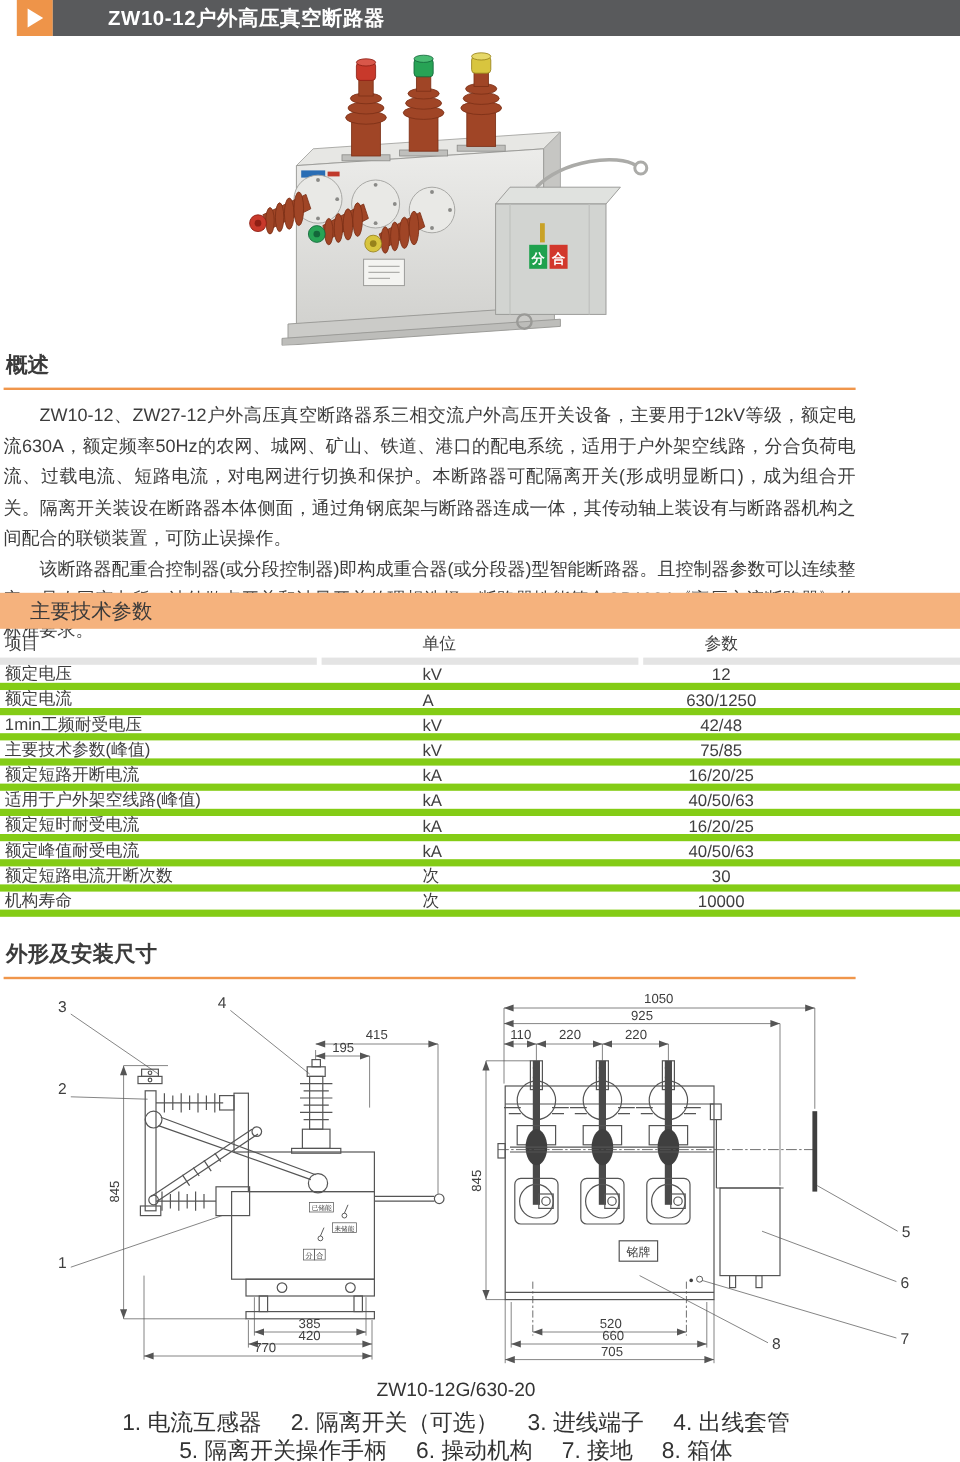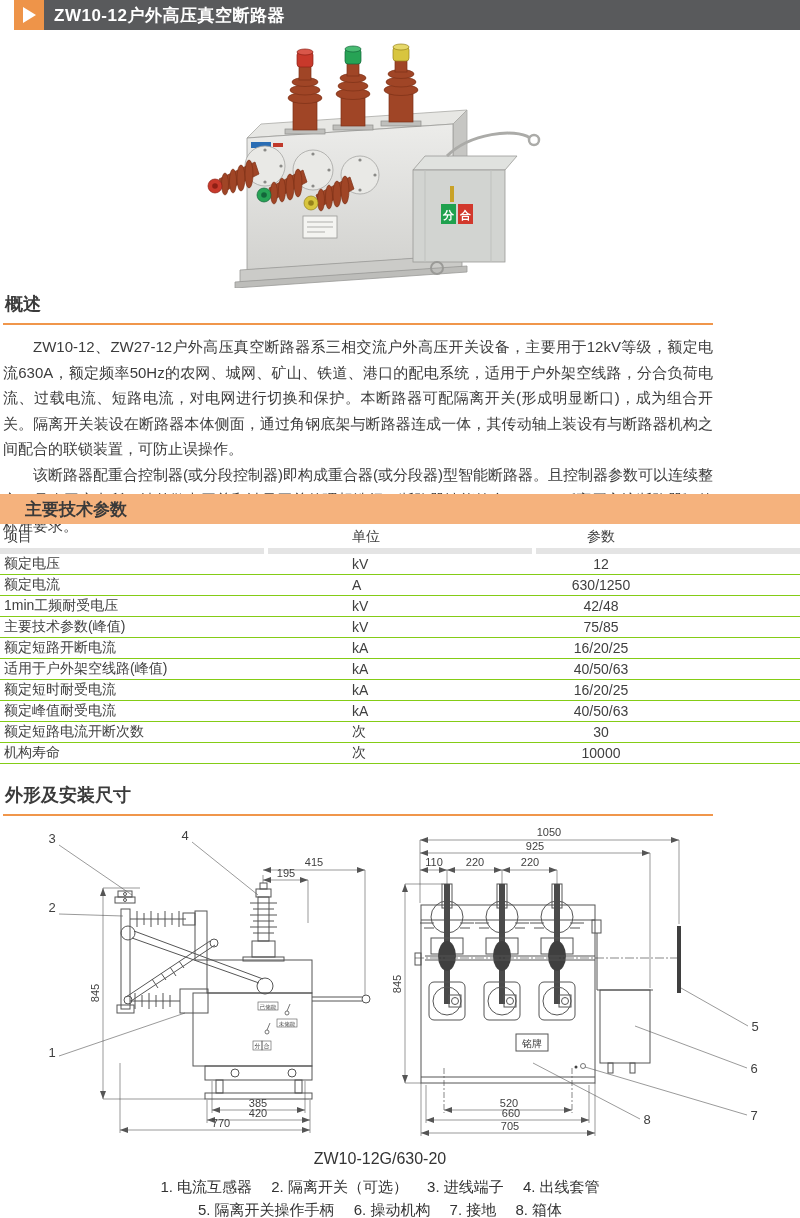--- a/index.html
+++ b/index.html
@@ -5,52 +5,52 @@
   html,body{margin:0;padding:0;background:#fff;}
   .page{position:relative;width:800px;height:1218px;background:#ffffff;overflow:hidden;
         font-family:"Liberation Sans","DejaVu Sans",sans-serif;color:#3c3c3c;}
   
   .titlebar{position:absolute;top:0;left:0;width:800px;height:30px;}
   .titlebar-accent{position:absolute;left:14px;top:0;width:30px;height:30px;background:#EE9449;
                    display:flex;align-items:center;justify-content:center;}
   .tri{width:0;height:0;border-left:13px solid #fff;border-top:8px solid transparent;border-bottom:8px solid transparent;}
   .titlebar-bar{position:absolute;left:44px;top:0;right:0;height:30px;background:#595A5C;
                 display:flex;align-items:center;padding-left:10px;}
-  .titlebar-bar span{color:#fff;font-size:17px;font-weight:bold;letter-spacing:.5px;}
+  .titlebar-bar span{color:#fff;font-size:17px;font-weight:bold;letter-spacing:.5px;margin-left:36px;}
   
   .photo{position:absolute;left:185px;top:38px;width:435px;height:250px;}
   
   .sec{position:absolute;left:0;width:716px;padding:0 3px;box-sizing:border-box;}
   .sec-h{font-size:18px;font-weight:bold;color:#3b3b3b;margin:0;padding:0 0 7px 2px;
          border-bottom:2px solid #F0964B;}
   .overview{top:292px;}
   .body-text{font-size:15px;line-height:25.5px;text-align:justify;text-indent:2em;margin:0;color:#3c3c3c;}
   .body-text.first{margin-top:9px;}
   
   .params{position:absolute;left:0;top:494px;width:800px;}
   .param-bar{height:30px;background:#F5B27D;display:flex;align-items:center;padding-left:25px;}
-  .param-bar span{font-size:17px;font-weight:bold;color:#3a3a3a;}
+  .param-bar span{font-size:17px;font-weight:normal;color:#3a3a3a;}
   .tbl{width:800px;}
-  .trow{display:flex;align-items:center;height:21px;border-bottom:1px solid #84cc16;
+  .trow{display:flex;align-items:center;height:21px;border-bottom:6px solid #84cc16;
         font-size:14px;color:#3f3f3f;padding-left:4px;box-sizing:border-box;}
   .thead{height:23px;border-bottom:none;margin-top:1px;border-radius:11px;}
   .c-item{width:348px;}
   .c-unit{width:140px;}
   .c-val{width:218px;text-align:center;}
   .band{display:flex;gap:4px;height:6px;margin:0 0 0 0;}
   .band i{flex:1;background:#e4e4e4;}
   
   .dims-head{top:783px;}
   .drawL{position:absolute;left:15px;top:823px;}
   .drawR{position:absolute;left:392px;top:820px;}
   svg text{font-family:"Liberation Sans","DejaVu Sans",sans-serif;}
   
   .caption{position:absolute;top:1150px;left:0;width:760px;text-align:center;color:#333;}
   .cap-model{font-size:16px;margin:0 0 7px 0;}
-  .cap-line{font-size:15px;line-height:23px;margin:0;}
+  .cap-line{font-size:19px;line-height:23px;margin:0;}
 </style>
 </head>
 <body>
 
 <div class="page">
 
   <header class="titlebar">
     <div class="titlebar-accent">
       <span class="tri"></span>
     </div>

